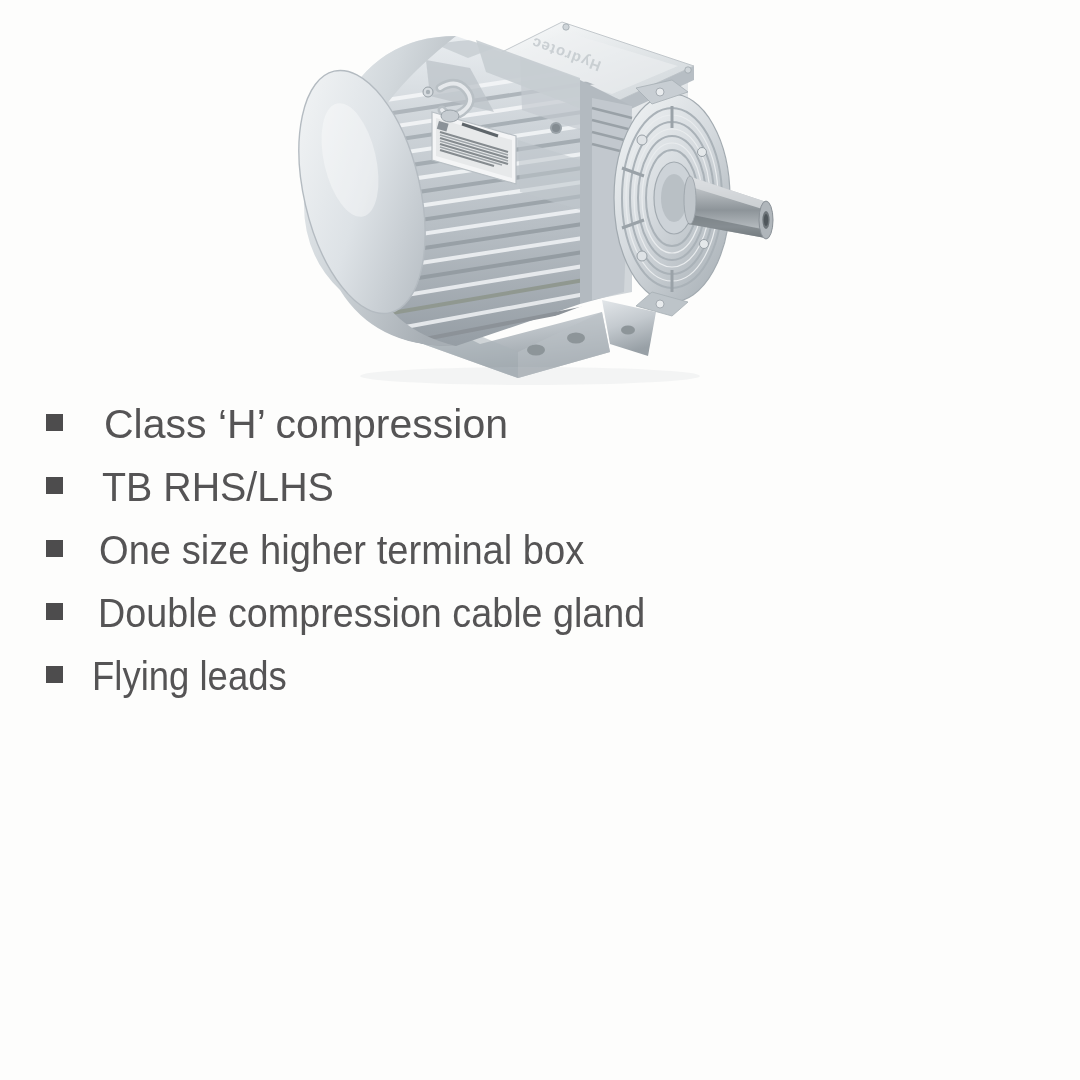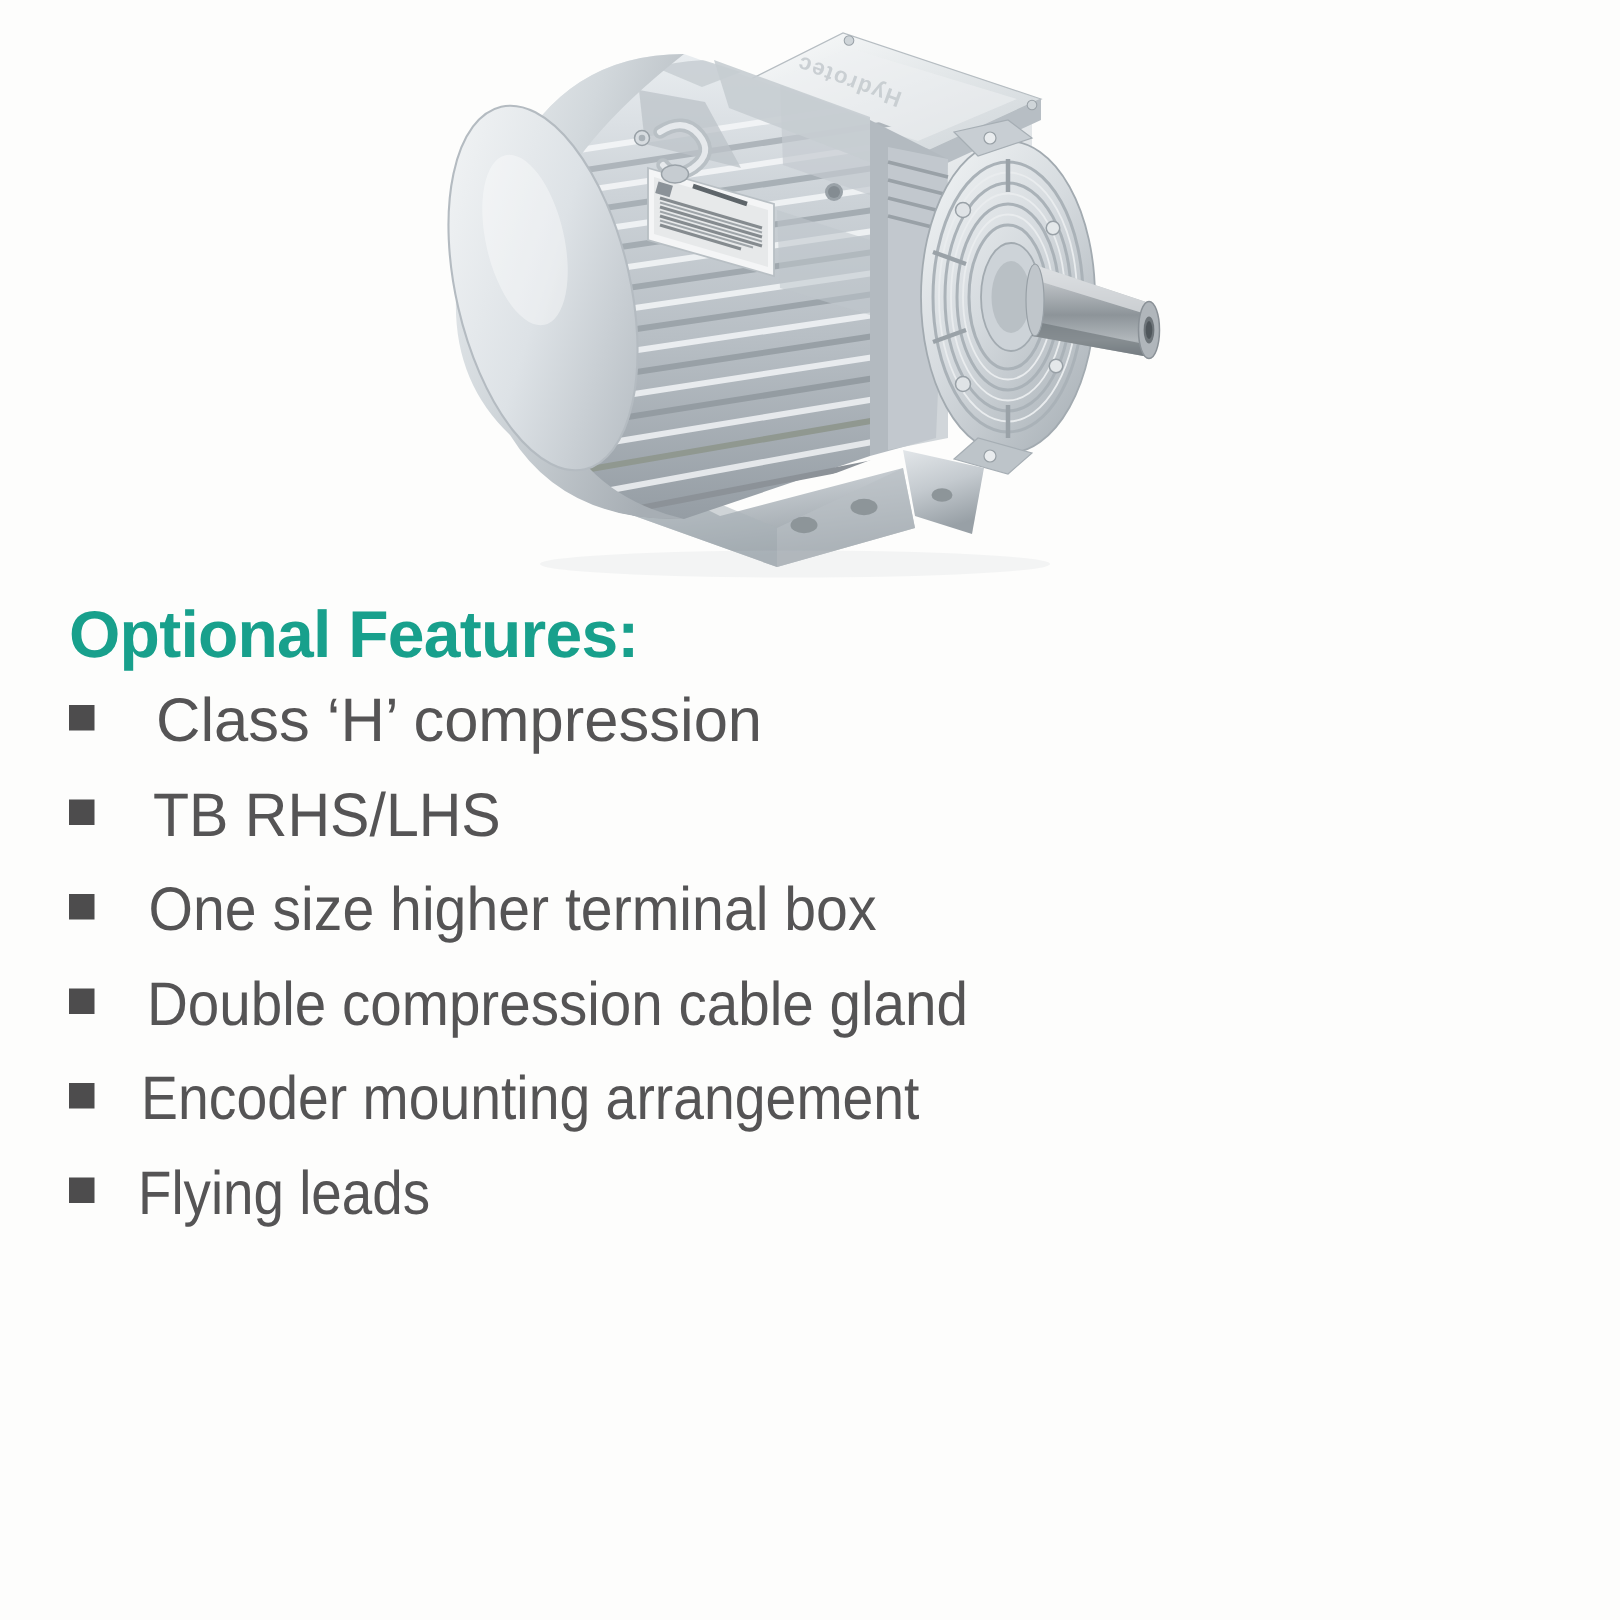--- a/index.html
+++ b/index.html
@@ -309,41 +309,36 @@
       <g>
         <path d="M322,300 L330,344 L368,356 L376,312 Z" fill="url(#gFoot)"></path>
         <ellipse cx="348" cy="330" rx="7" ry="4.5" fill="#8d9599"></ellipse>
       </g>
 
       <ellipse cx="250" cy="376" rx="170" ry="9" fill="#c9ced2" opacity="0.18"></ellipse>
     </svg>
   </div>
 
   <div id="features-block">
-    <h2 id="features-heading">Optional Features:</h2>
     <ul id="features-list">
         <li>
           <span class="bullet" style="background: rgb(77, 76, 77); top: 22px;"></span>
           <span class="li-text" style="color: rgb(85, 84, 85); font-size: 41px; left: 104px; top: 12px; transform: scaleX(1);">Class ‘H’ compression</span>
         </li>
         <li>
           <span class="bullet" style="background: rgb(77, 76, 77); top: 22px;"></span>
           <span class="li-text" style="color: rgb(85, 84, 85); font-size: 41px; left: 102px; top: 12px; transform: scaleX(0.96);">TB RHS/LHS</span>
         </li>
         <li>
           <span class="bullet" style="background: rgb(77, 76, 77); top: 22px;"></span>
           <span class="li-text" style="color: rgb(85, 84, 85); font-size: 41px; left: 99px; top: 12px; transform: scaleX(0.93);">One size higher terminal box</span>
         </li>
         <li>
           <span class="bullet" style="background: rgb(77, 76, 77); top: 22px;"></span>
           <span class="li-text" style="color: rgb(85, 84, 85); font-size: 41px; left: 98px; top: 12px; transform: scaleX(0.92);">Double compression cable gland</span>
-        </li>
-        <li>
-          <span class="bullet" style="background: rgb(77, 76, 77); top: 22px;"></span>
-          <span class="li-text" style="color: rgb(85, 84, 85); font-size: 41px; left: 94px; top: 12px; transform: scaleX(0.9);">Encoder mounting arrangement</span>
         </li>
         <li>
           <span class="bullet" style="background: rgb(77, 76, 77); top: 22px;"></span>
           <span class="li-text" style="color: rgb(85, 84, 85); font-size: 41px; left: 92px; top: 12px; transform: scaleX(0.89);">Flying leads</span>
         </li>
       </ul>
   </div>
 
 </div>
 

